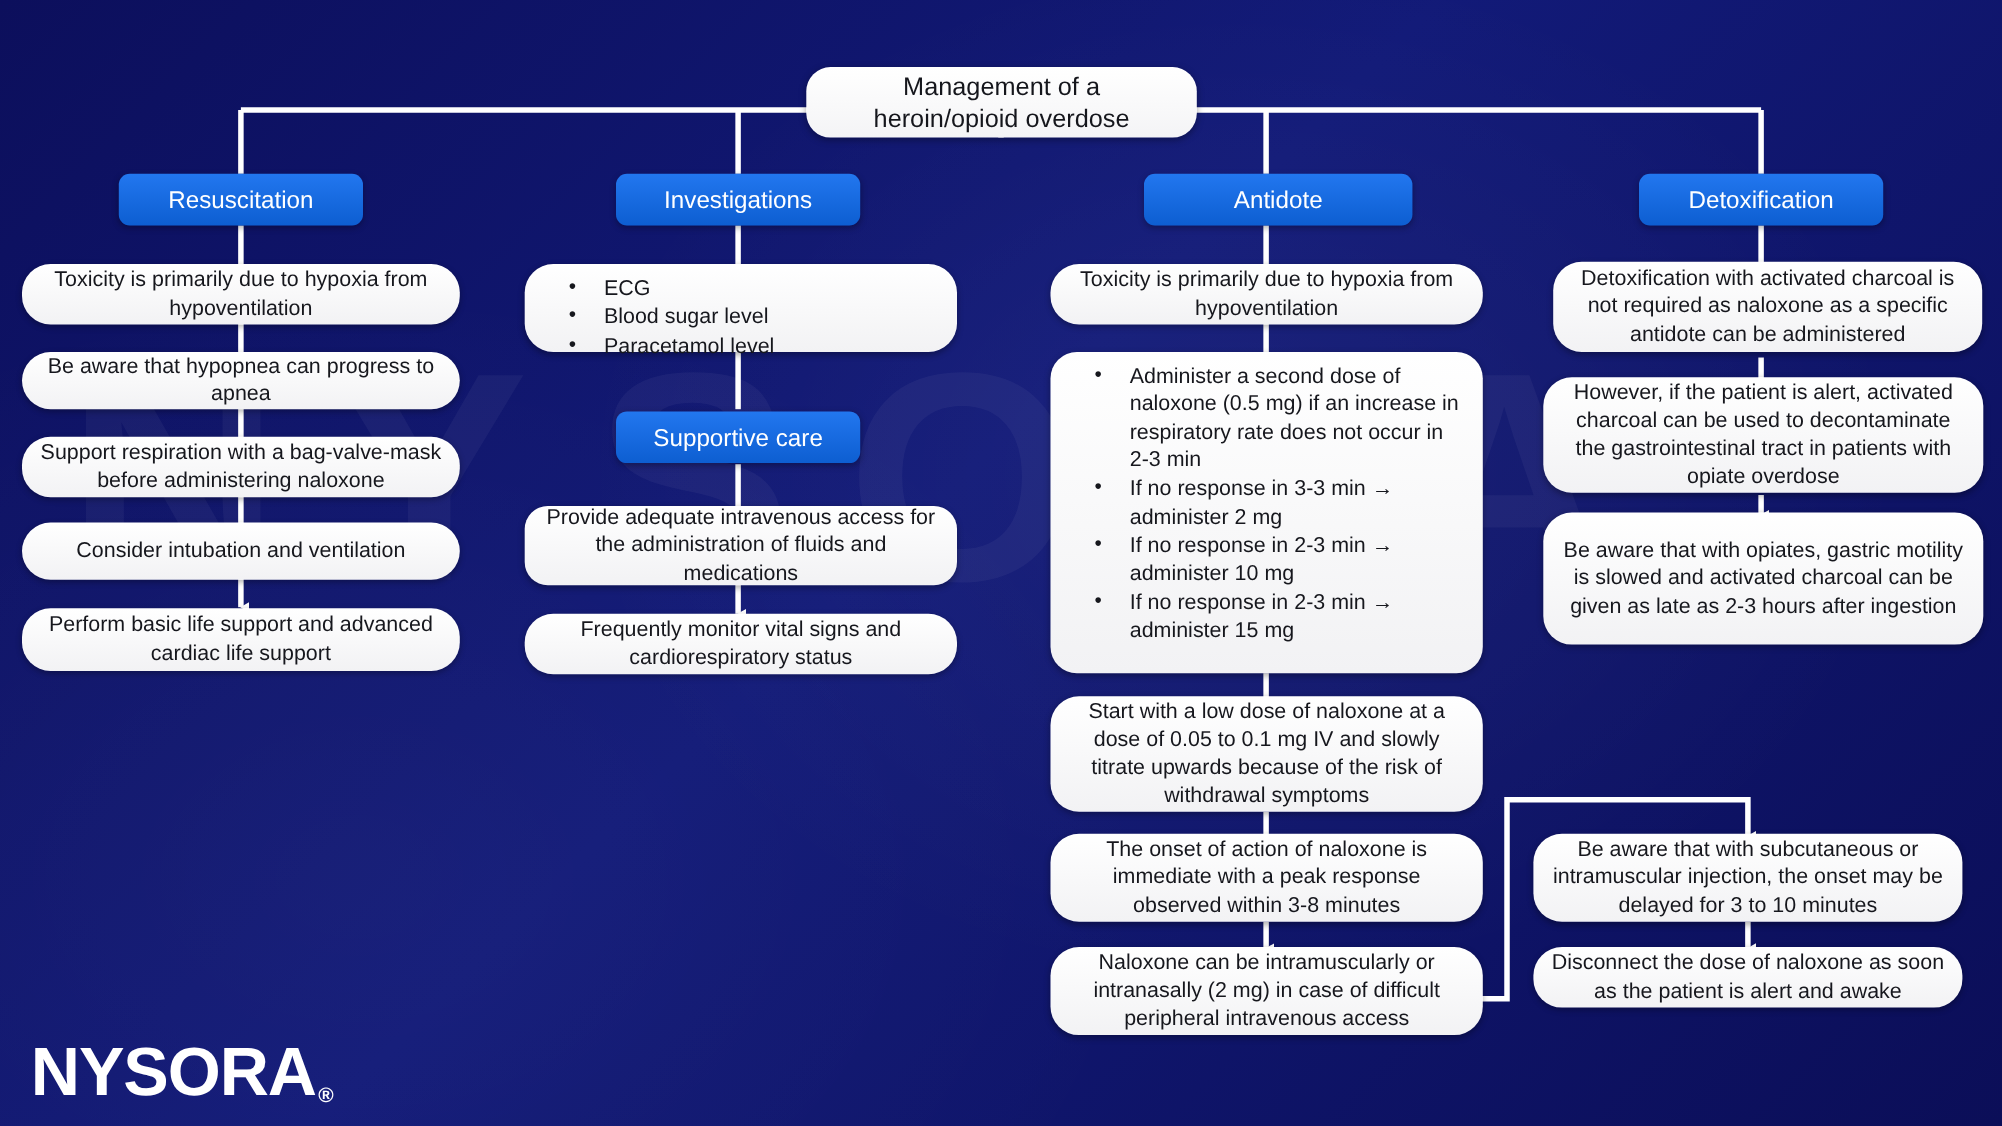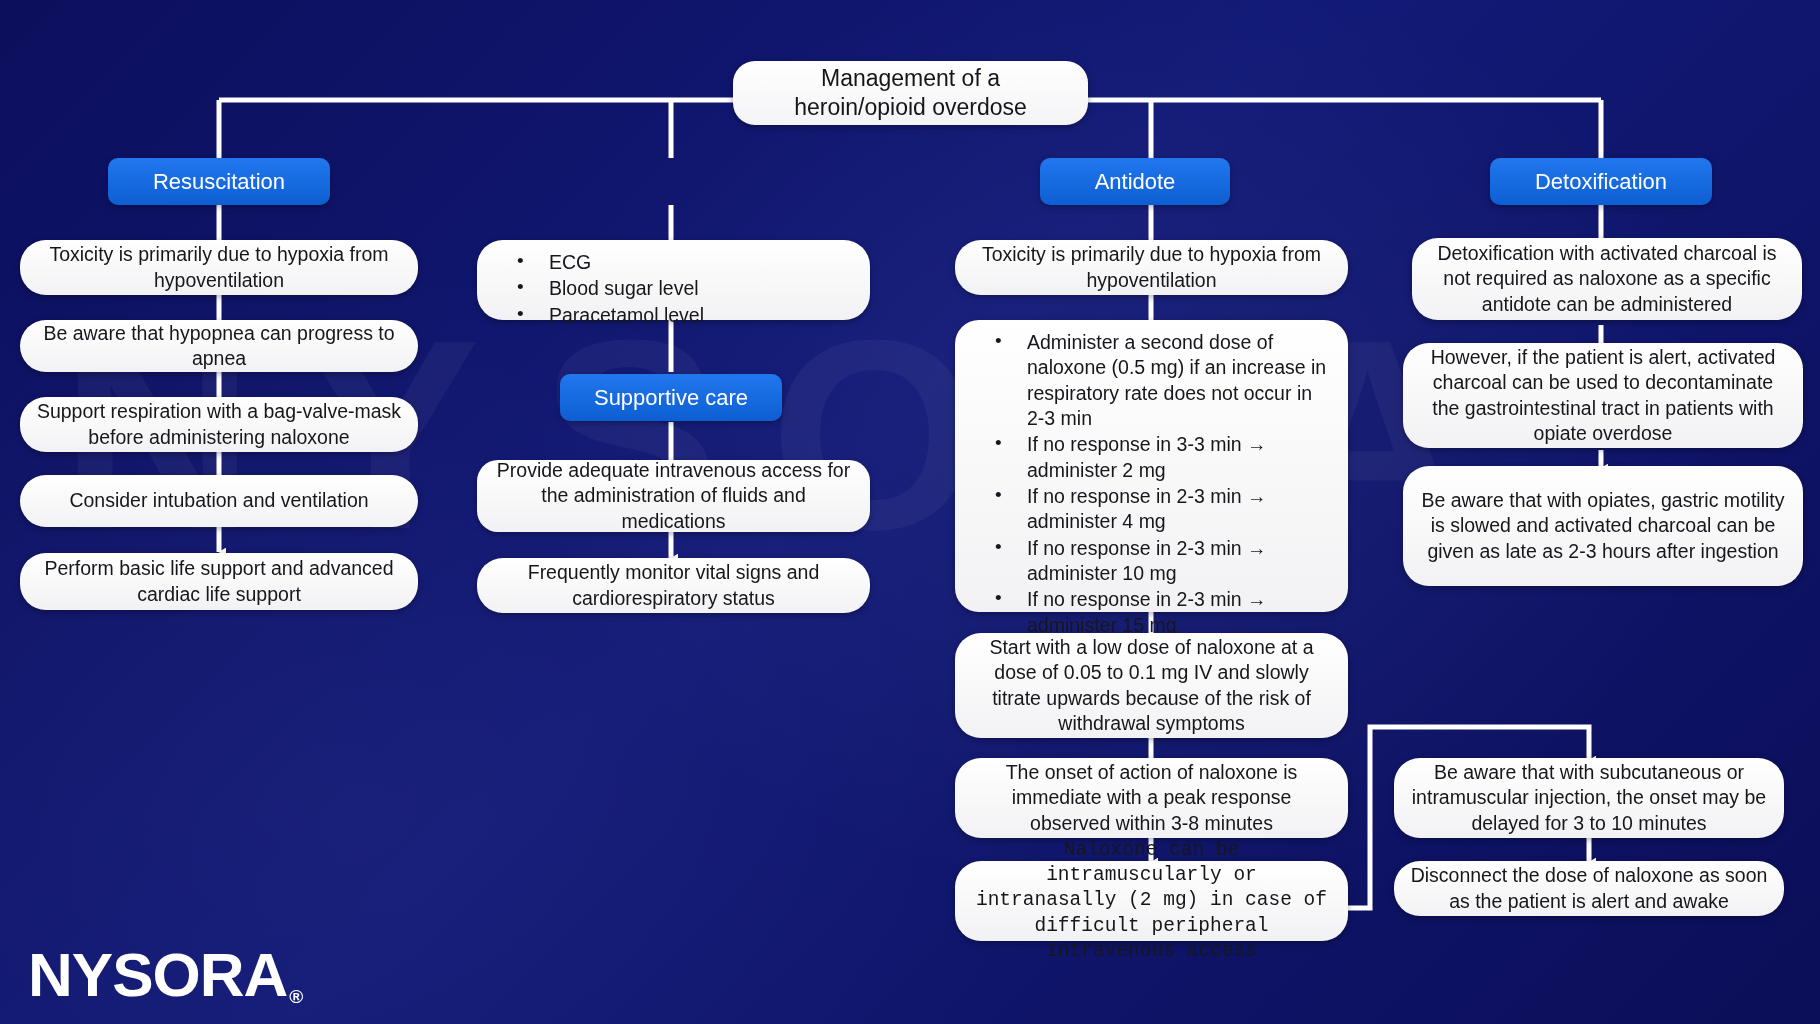--- a/index.html
+++ b/index.html
@@ -199,65 +199,67 @@
   <div class="node info-box" style="left:20px; top:397px; width:398px; height:55px;">
     <span>Support respiration with a bag-valve-mask before administering naloxone</span>
   </div>
   <div class="node info-box" style="left:20px; top:475px; width:398px; height:52px;">
     <span>Consider intubation and ventilation</span>
   </div>
   <div class="node info-box" style="left:20px; top:553px; width:398px; height:57px;">
     <span>Perform basic life support and advanced cardiac life support</span>
   </div>
 
+  <div class="node cat-box" style="left:560px; top:158px; width:222px; height:47px;">
+    <span>Investigations</span>
+  </div>
 
   <div class="list-box" style="position:absolute; left:477px; top:240px; width:393px; height:80px;">
     <ul>
       <li>ECG</li>
       <li>Blood sugar level</li>
       <li>Paracetamol level</li>
     </ul>
   </div>
 
   <div class="node cat-box" style="left:560px; top:374px; width:222px; height:47px;">
     <span>Supportive care</span>
   </div>
 
   <div class="node info-box" style="left:477px; top:460px; width:393px; height:72px;border-radius:21px;">
     <span>Provide adequate intravenous access for the administration of fluids and medications</span>
   </div>
   <div class="node info-box" style="left:477px; top:558px; width:393px; height:55px;">
     <span>Frequently monitor vital signs and cardiorespiratory status</span>
   </div>
 
-  <div class="node cat-box" style="left:1040px; top:158px; width:190px; height:47px;">
+  <div class="node cat-box" style="left:1040px; top:158px; width:244px; height:47px;">
     <span>Antidote</span>
   </div>
 
   <div class="node info-box" style="left:955px; top:240px; width:393px; height:55px;">
     <span>Toxicity is primarily due to hypoxia from hypoventilation</span>
   </div>
 
   <div class="list-box" style="position:absolute; left:955px; top:320px; width:393px; height:292px; border-radius:24px;">
     <ul>
       <li>Administer a second dose of naloxone (0.5 mg) if an increase in respiratory rate does not occur in 2-3 min</li>
       <li>If no response in 3-3 min → administer 2 mg</li>
-      <li>If no response in 2-3 min → administer 4 mg</li>
       <li>If no response in 2-3 min → administer 10 mg</li>
       <li>If no response in 2-3 min → administer 15 mg</li>
     </ul>
   </div>
 
   <div class="node info-box" style="left:955px; top:633px; width:393px; height:105px;">
     <span>Start with a low dose of naloxone at a dose of 0.05 to 0.1 mg IV and slowly titrate upwards because of the risk of withdrawal symptoms</span>
   </div>
   <div class="node info-box" style="left:955px; top:758px; width:393px; height:80px;">
     <span>The onset of action of naloxone is immediate with a peak response observed within 3-8 minutes</span>
   </div>
-  <div class="node info-box" style="left:955px; top:861px; width:393px; height:80px;font-family:Liberation Mono, monospace;">
+  <div class="node info-box" style="left:955px; top:861px; width:393px; height:80px;">
     <span>Naloxone can be intramuscularly or intranasally (2 mg) in case of difficult peripheral intravenous access</span>
   </div>
 
   <div class="node cat-box" style="left:1490px; top:158px; width:222px; height:47px;">
     <span>Detoxification</span>
   </div>
 
   <div class="node info-box" style="left:1412px; top:238px; width:390px; height:82px;">
     <span>Detoxification with activated charcoal is not required as naloxone as a specific antidote can be administered</span>
   </div>

